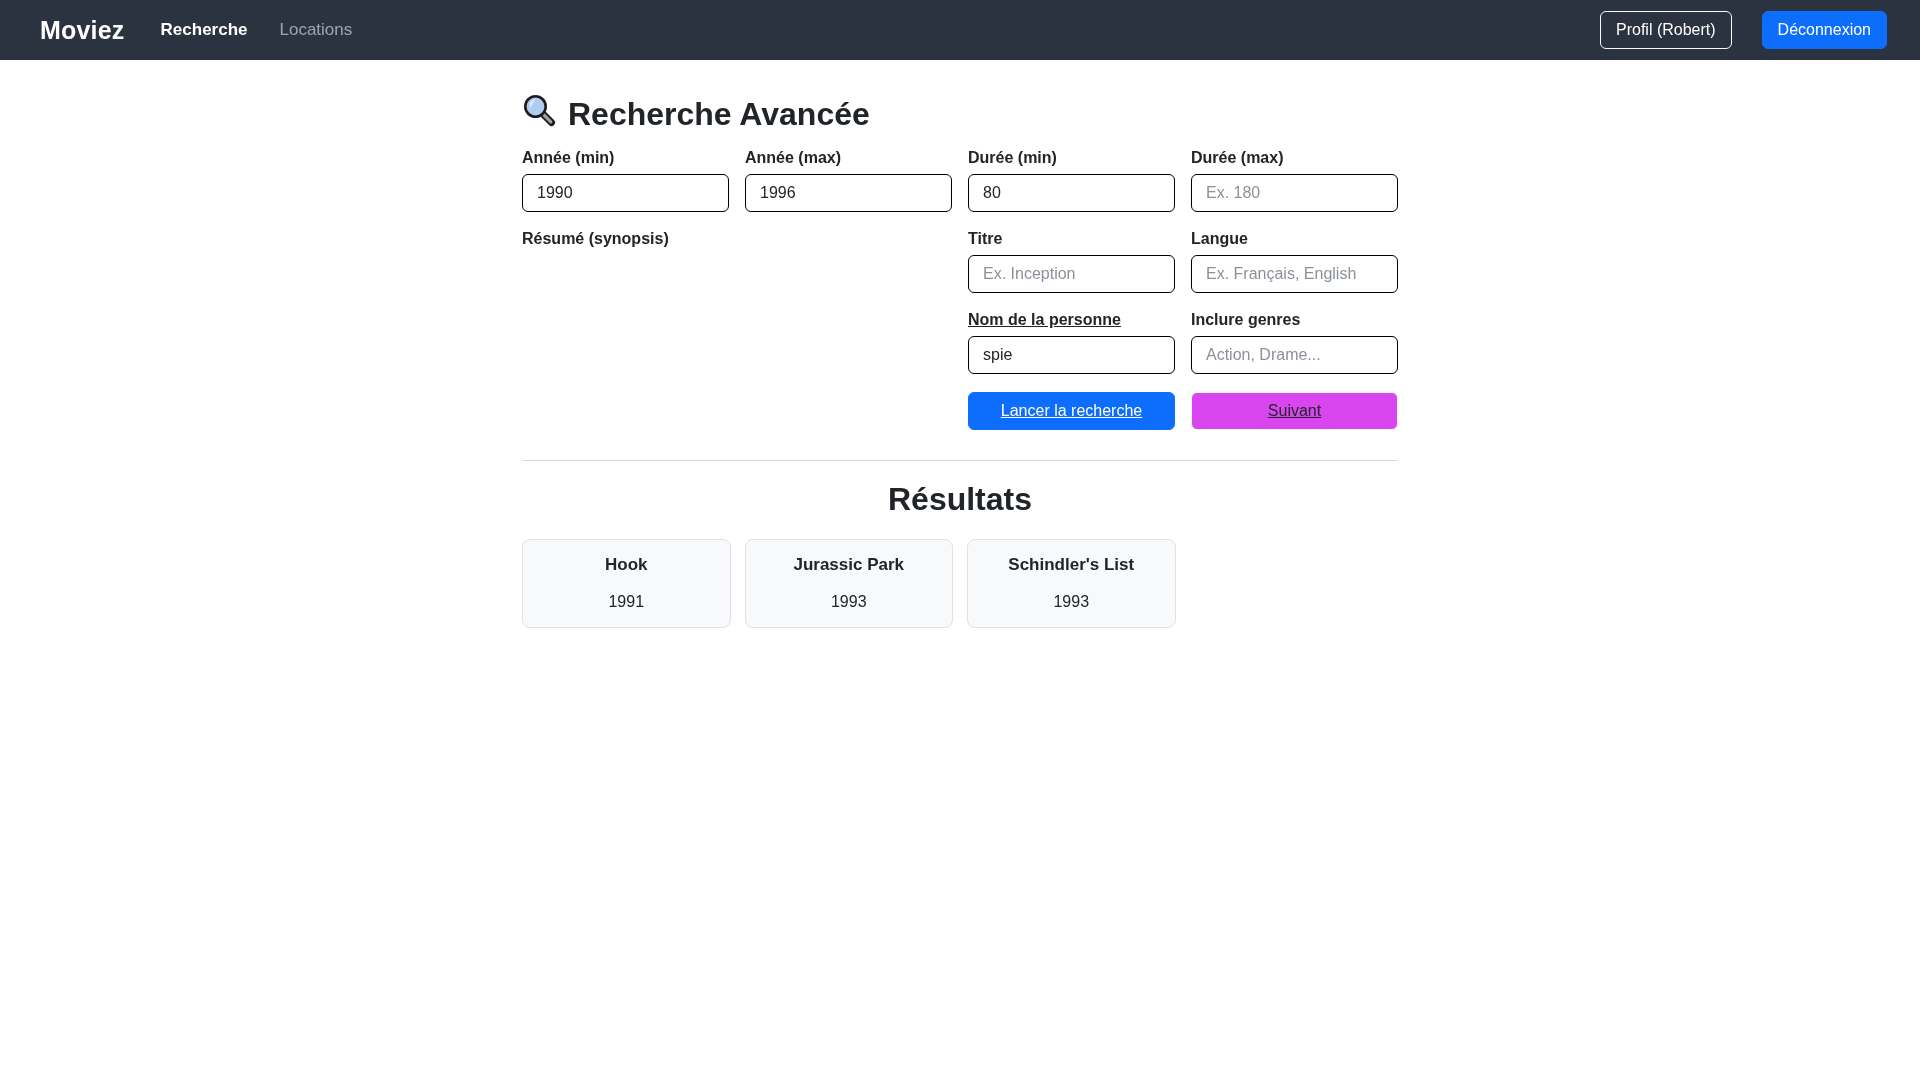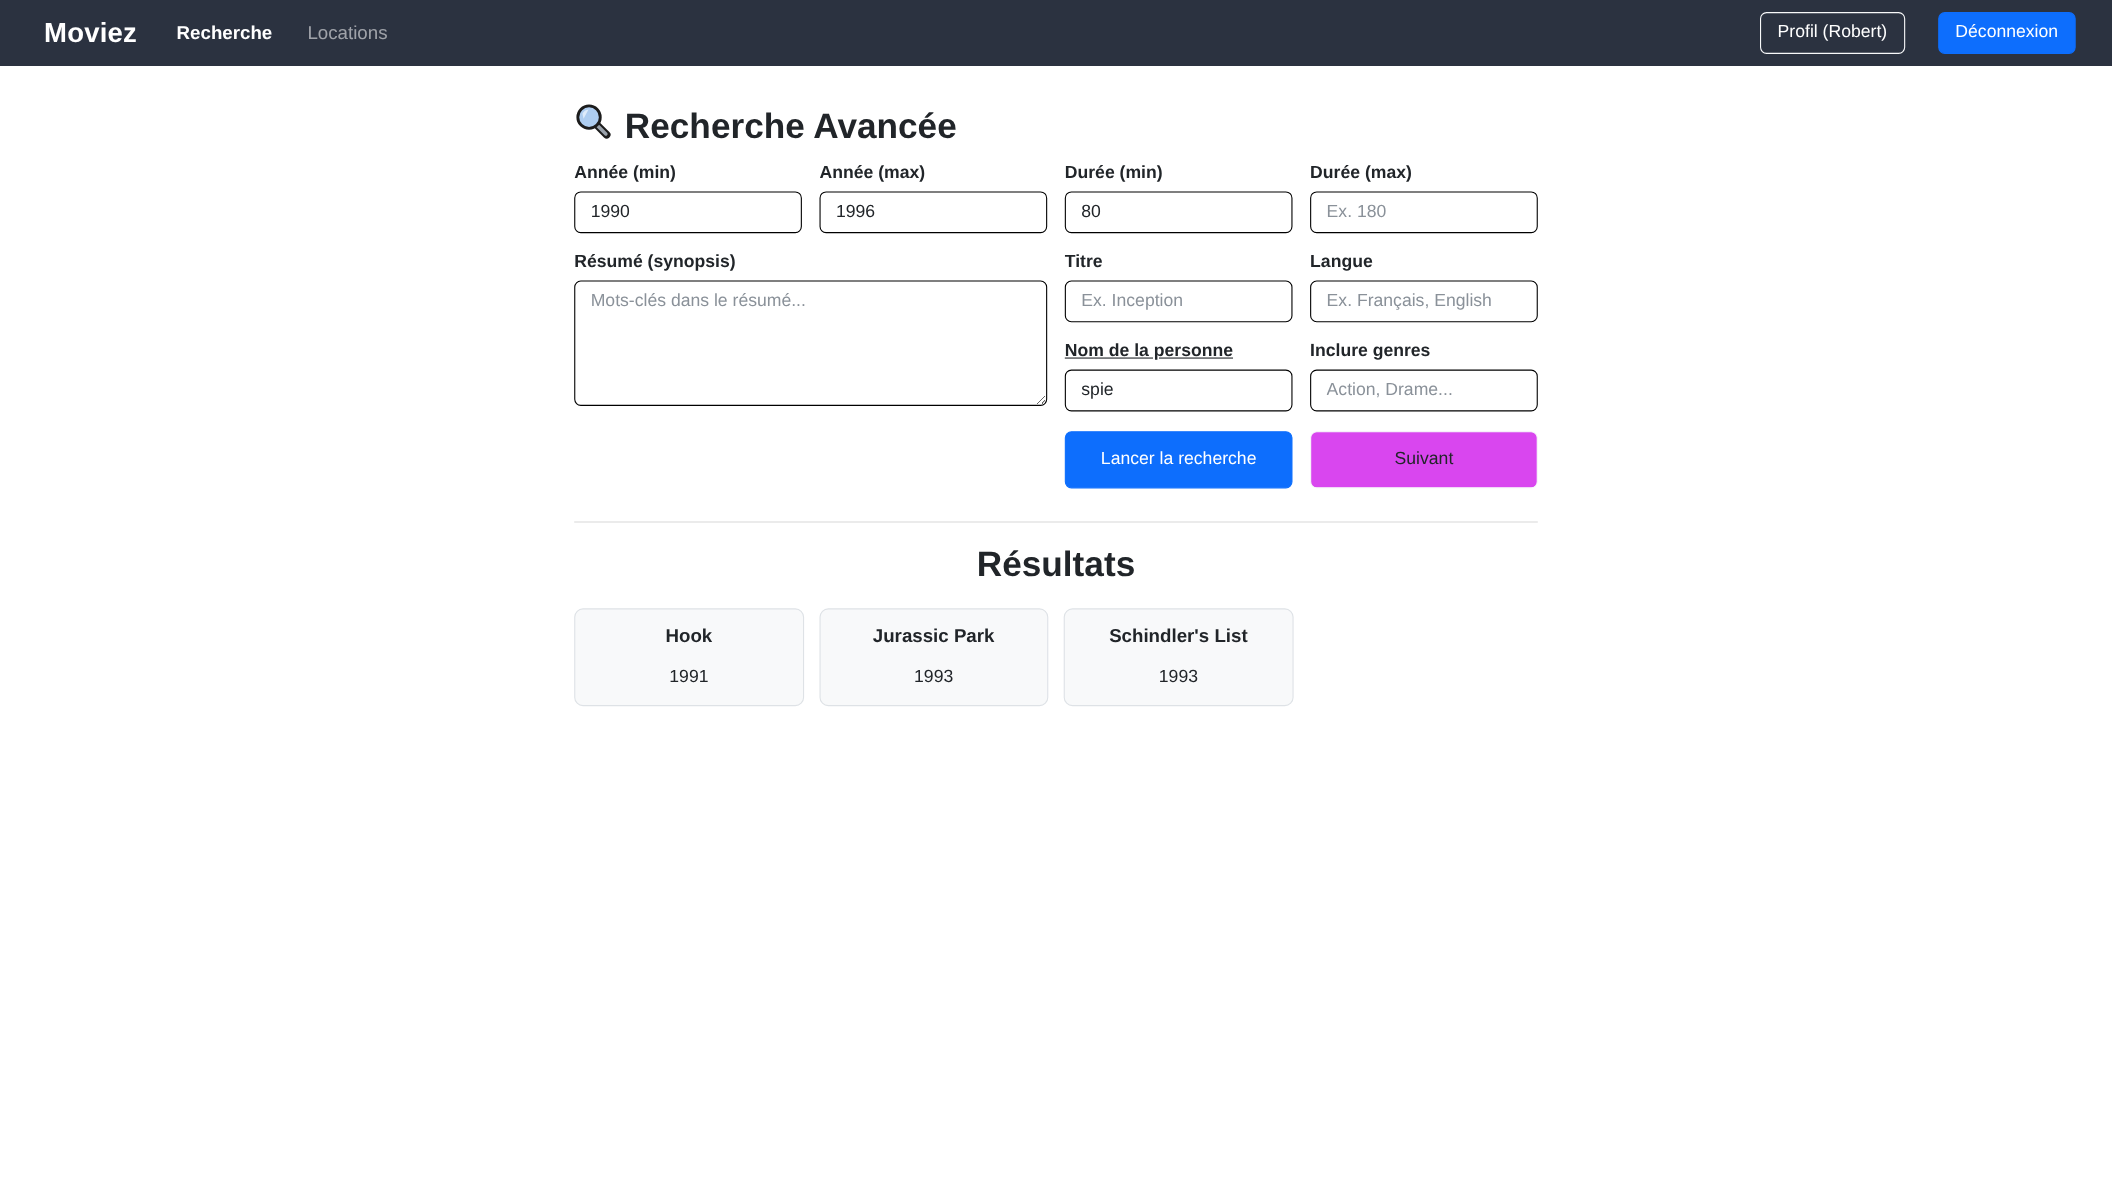--- a/index.html
+++ b/index.html
@@ -111,21 +111,21 @@
   .field textarea { height: 114px; resize: both; }
   .field input::placeholder, .field textarea::placeholder { color: #8a9199; opacity: 1; }
 
   .span-2-rows { grid-column: 1 / span 2; grid-row: 2 / span 2; }
   .col3-row2 { grid-column: 3; grid-row: 2; }
   .col4-row2 { grid-column: 4; grid-row: 2; }
   .col3-row3 { grid-column: 3; grid-row: 3; text-decoration: underline; }
   .col4-row3 { grid-column: 4; grid-row: 3; }
   .col3-row4 { grid-column: 3; grid-row: 4; }
   .col4-row4 { grid-column: 4; grid-row: 4; }
-  .form-btn { width: 100%; height: 52px; }
+  .form-btn { width: 100%; height: 38px; text-decoration: underline; }
 
   .divider {
     border: none;
     border-top: 1px solid rgba(33,37,41,0.18);
     margin: 30px 0 0 0;
   }
 
   
   .results-title {
     margin: 20px 0 21px 0;
@@ -201,21 +201,20 @@
         <input type="text" value="80" style="">
       </div>
 
       <div class="field">
         <label>Durée (max)</label>
         <input type="text" placeholder="Ex. 180" style="">
       </div>
 
       <div class="field span-2-rows">
         <label>Résumé (synopsis)</label>
-        <textarea placeholder="Mots-clés dans le résumé..." style=""></textarea>
       </div>
 
       <div class="field col3-row2">
         <label>Titre</label>
         <input type="text" placeholder="Ex. Inception" style="">
       </div>
 
       <div class="field col4-row2">
         <label>Langue</label>
         <input type="text" placeholder="Ex. Français, English" style="">

